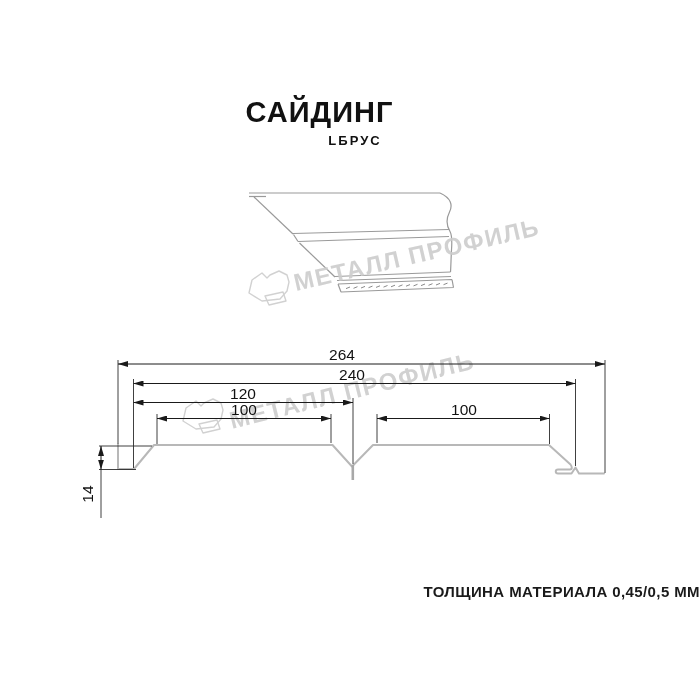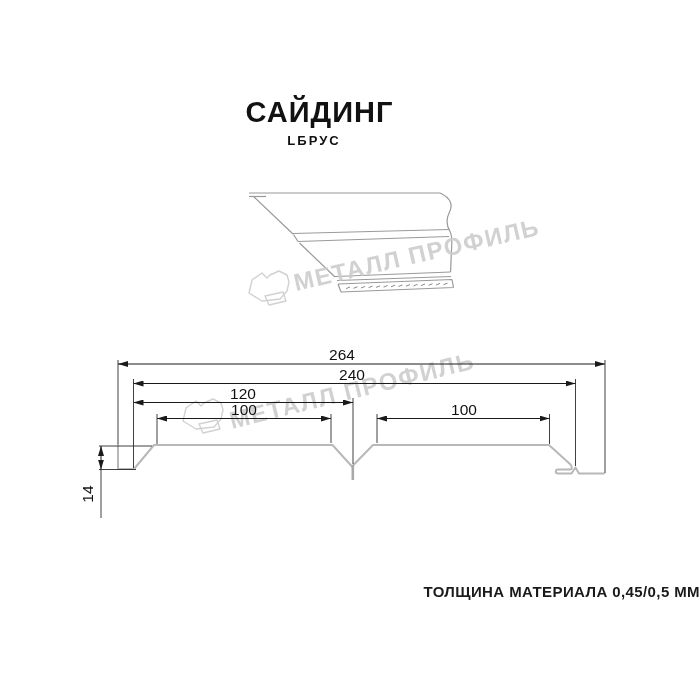--- a/index.html
+++ b/index.html
@@ -1,21 +1,21 @@
 <!DOCTYPE html>
 <html><head>
 <meta charset="utf-8">
 <style>
   html,body{margin:0;padding:0;background:#fff;}
   .page{position:relative;width:700px;height:700px;background:#fff;overflow:hidden;
         font-family:"Liberation Sans",sans-serif;}
   .title{position:absolute;left:0;top:96px;width:639px;text-align:center;
          font-size:29px;font-weight:800;letter-spacing:1px;color:#111;}
   .subtitle{position:absolute;left:0;top:133px;width:628px;text-align:center;
-            font-size:13px;font-weight:700;letter-spacing:2px;color:#111;}
+            font-size:13px;font-weight:700;letter-spacing:2px;color:#111;padding-left:41px;}
   .footer-note{position:absolute;left:0;top:583px;width:700px;text-align:right;
                font-size:15px;font-weight:700;letter-spacing:.4px;color:#1a1a1a;}
   svg{position:absolute;left:0;top:0;}
   .sketch{stroke:#9a9a9a;stroke-width:1.2;fill:none;}
   .sketch-dash{stroke:#8a8a8a;stroke-width:1;fill:none;}
   .prof{stroke:#b8b8b8;stroke-width:2;fill:none;stroke-linejoin:round;stroke-linecap:round;}
   .seam{stroke:#a8a8a8;stroke-width:2.6;fill:none;}
   .dim{stroke:#1a1a1a;stroke-width:1;fill:none;}
   .ext{stroke:#2a2a2a;stroke-width:.9;fill:none;}
   .dimtxt{font-family:"Liberation Sans",sans-serif;font-size:15.5px;fill:#111;}

